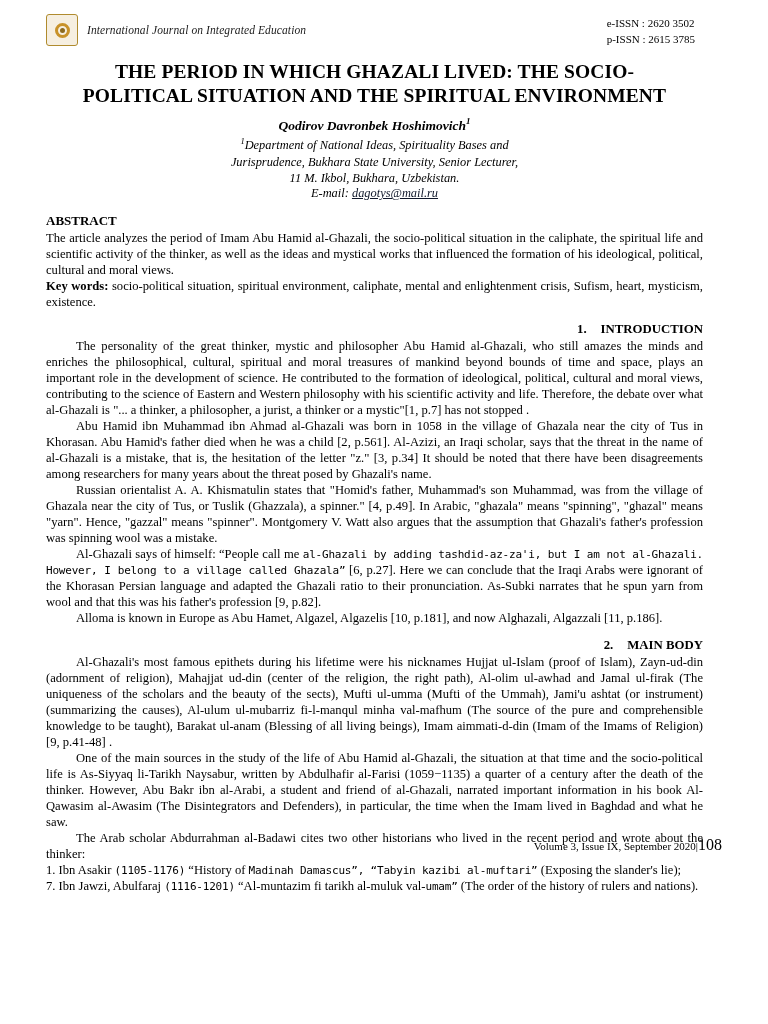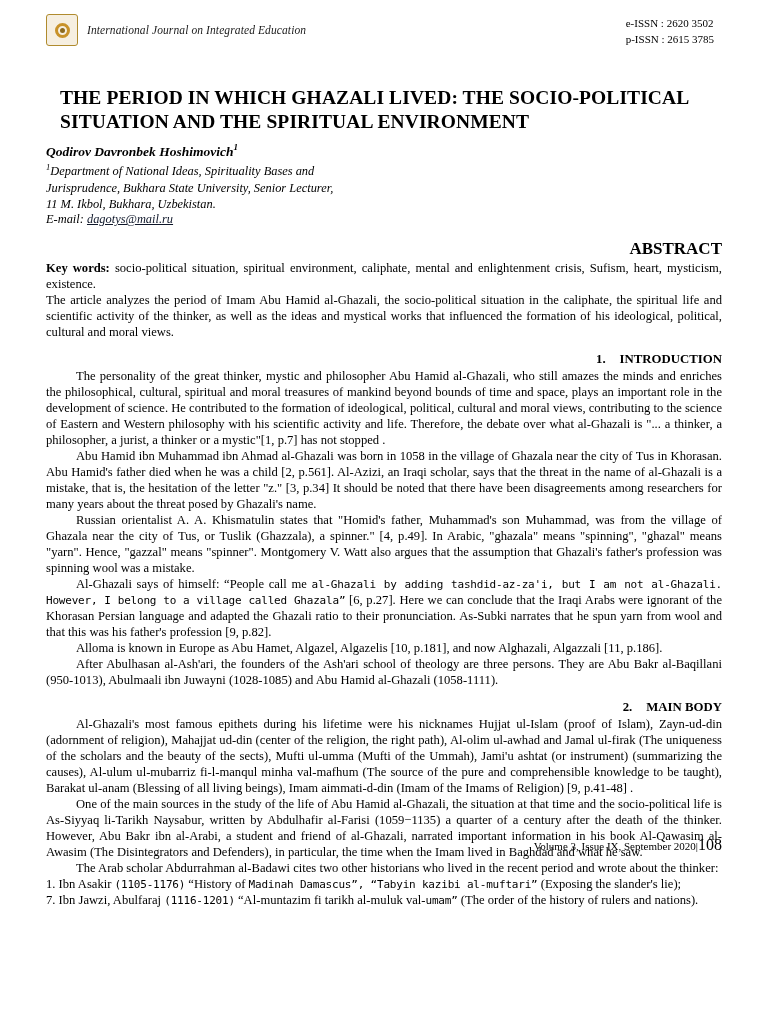--- a/index.html
+++ b/index.html
@@ -13,21 +13,21 @@
     font-family: "Liberation Serif", serif;
     color: #000000;
     position: relative;
     overflow: hidden;
   }
   .page {
     position: relative;
     width: 768px;
     height: 896px;
     box-sizing: border-box;
-    padding: 14px 46px 10px 46px;
+    padding: 14px 65px 10px 46px;
   }
 
   
   .header {
     display: flex;
     align-items: flex-start;
     justify-content: space-between;
     height: 46px;
   }
   .header-left {
@@ -77,21 +77,21 @@
   .header-right {
     text-align: left;
     font-size: 11px;
     line-height: 1.45;
     padding-top: 2px;
     padding-right: 8px;
   }
 
   
   .title-block {
-    margin-top: 26px;
+    text-align: center;
   }
   .paper-title {
     font-size: 19.5px;
     font-weight: bold;
     line-height: 1.22;
     margin: 0 14px;
     letter-spacing: 0.1px;
   }
   .author {
     margin-top: 8px;
@@ -118,23 +118,23 @@
     font-size: 12.4px;
     font-style: italic;
   }
   .email-link {
     color: #0f172a;
     text-decoration: underline;
   }
 
   
   .section-heading-center {
-    text-align: right;
-    font-weight: bold;
-    font-size: 17px;
+    text-align: left;
+    font-weight: bold;
+    font-size: 13px;
     margin: 12px 0 2px 0;
   }
   p.body-text {
     margin: 0;
     font-size: 12.6px;
     line-height: 1.27;
     text-align: justify;
   }
   p.indent {
     text-indent: 30px;
@@ -205,32 +205,31 @@
       <span>Jurisprudence, Bukhara State University, Senior Lecturer,</span><br>
       <span>11 M. Ikbol, Bukhara, Uzbekistan.</span>
     </div>
     <div class="email-line">
       <span>E-mail:</span>
       <span class="email-link">dagotys@mail.ru</span>
     </div>
   </div>
 
   <div class="section-heading-center">ABSTRACT</div>
+  <p class="body-text">The article analyzes the period of Imam Abu Hamid al-Ghazali, the socio-political situation in the caliphate, the spiritual life and scientific activity of the thinker, as well as the ideas and mystical works that influenced the formation of his ideological, political, cultural and moral views.</p>
   <p class="body-text"><span class="keywords-label">Key words:</span><span> socio-political situation, spiritual environment, caliphate, mental and enlightenment crisis, Sufism, heart, mysticism, existence.</span></p>
-  <p class="body-text">The article analyzes the period of Imam Abu Hamid al-Ghazali, the socio-political situation in the caliphate, the spiritual life and scientific activity of the thinker, as well as the ideas and mystical works that influenced the formation of his ideological, political, cultural and moral views.</p>
 
   <div class="num-heading">
     <span class="num">1.</span><span>INTRODUCTION</span>
   </div>
   <p class="body-text indent">The personality of the great thinker, mystic and philosopher Abu Hamid al-Ghazali, who still amazes the minds and enriches the philosophical, cultural, spiritual and moral treasures of mankind beyond bounds of time and space, plays an important role in the development of science.  He contributed to the formation of ideological, political, cultural and moral views, contributing to the science of Eastern and Western philosophy with his scientific activity and life.  Therefore, the debate over what al-Ghazali is "... a thinker, a philosopher, a jurist, a thinker or a mystic"[1, p.7]  has not stopped .</p>
   <p class="body-text indent">Abu Hamid ibn Muhammad ibn Ahmad al-Ghazali was born in 1058 in the village of Ghazala near the city of Tus in Khorasan.  Abu Hamid's father died when he was a child [2, p.561].  Al-Azizi, an Iraqi scholar, says that the threat in the name of al-Ghazali is a mistake, that is, the hesitation of the letter "z." [3, p.34]  It should be noted that there have been disagreements among researchers for many years about the threat posed by Ghazali's name.</p>
   <p class="body-text indent">Russian orientalist A.  A.  Khismatulin states that "Homid's father, Muhammad's son Muhammad, was from the village of Ghazala near the city of Tus, or Tuslik (Ghazzala), a spinner." [4, p.49].  In Arabic, "ghazala" means "spinning", "ghazal" means "yarn". Hence, "gazzal" means "spinner". Montgomery V.  Watt also argues that the assumption that Ghazali's father's profession was spinning wool was a mistake.</p>
   <p class="body-text indent"><span>Al-Ghazali says of himself: “People call me </span><span class="mono">al</span><span class="mono">-Ghazali by adding tashdid-az-za'i, but I am not al-Ghazali. However, I belong to a village called Ghazala”</span><span> [6, p.27].  Here we can conclude that the Iraqi Arabs were ignorant of the Khorasan Persian language and adapted the Ghazali ratio to their pronunciation.  As-Subki narrates that he spun yarn from wool and that this was his father's profession [9, p.82].</span></p>
   <p class="body-text indent">Alloma is known in Europe as Abu Hamet, Algazel, Algazelis [10, p.181], and now Alghazali, Algazzali [11, p.186].</p>
-  <p class="body-text indent">After Abulhasan al-Ash'ari, the founders of the Ash'ari school of theology are three persons.  They are Abu Bakr al-Baqillani (950-1013), Abulmaali ibn Juwayni (1028-1085) and Abu Hamid al-Ghazali (1058-1111).</p>
 
   <div class="num-heading">
     <span class="num">2.</span><span>MAIN BODY</span>
   </div>
   <p class="body-text indent">Al-Ghazali's most famous epithets during his lifetime were his nicknames Hujjat ul-Islam (proof of Islam), Zayn-ud-din (adornment of religion), Mahajjat ud-din (center of the religion, the right path), Al-olim ul-awhad and Jamal ul-firak (The uniqueness of the scholars and the beauty of the sects),  Mufti ul-umma (Mufti of the Ummah), Jami'u ashtat (or instrument) (summarizing the causes), Al-ulum ul-mubarriz fi-l-manqul minha val-mafhum  (The source of the pure and comprehensible knowledge to be taught), Barakat ul-anam (Blessing of all living beings), Imam aimmati-d-din (Imam of the Imams of Religion) [9, p.41-48] .</p>
   <p class="body-text indent">One of the main sources in the study of the life of Abu Hamid al-Ghazali, the situation at that time and the socio-political life is As-Siyyaq li-Tarikh Naysabur, written by Abdulhafir al-Farisi (1059−1135) a quarter of a century after the death of the thinker.  However, Abu Bakr ibn al-Arabi, a student and friend of al-Ghazali, narrated important information in his book Al-Qawasim al-Awasim (The Disintegrators and Defenders), in particular, the time when the Imam lived in Baghdad and what he saw.</p>
   <p class="body-text indent">The Arab scholar Abdurrahman al-Badawi cites two other historians who lived in the recent period and wrote about the thinker:</p>
   <p class="list-para"><span>1. Ibn Asakir </span><span class="mono">(1105-1176)</span><span> “History of </span><span class="mono">Madinah Damascus”, “Tabyin kazibi al-muftari”</span><span> (Exposing the slander's lie);</span></p>
   <p class="list-para"><span>7. Ibn Jawzi, Abulfaraj </span><span class="mono">(1116-1201)</span><span> “Al-muntazim fi tarikh al-muluk val-</span><span class="mono">umam”</span><span> (The order of the history of rulers and nations).</span></p>
 

